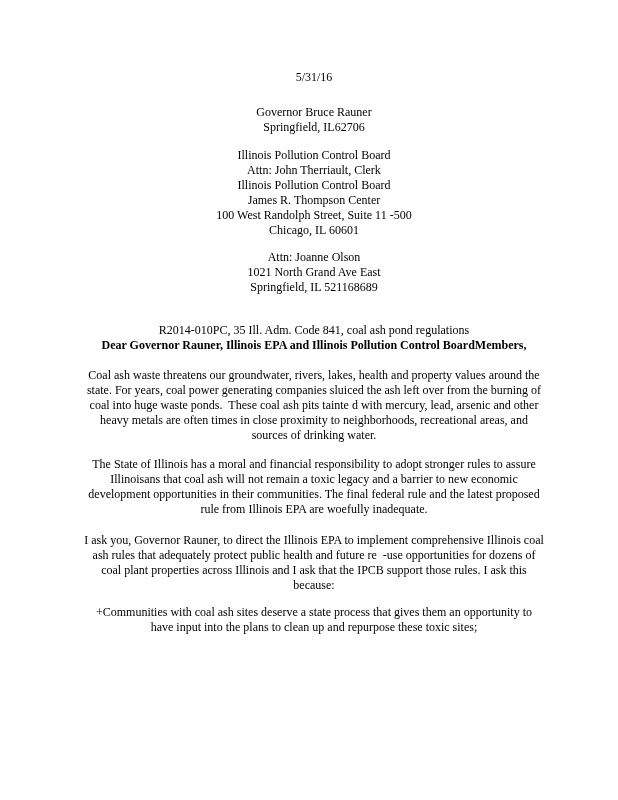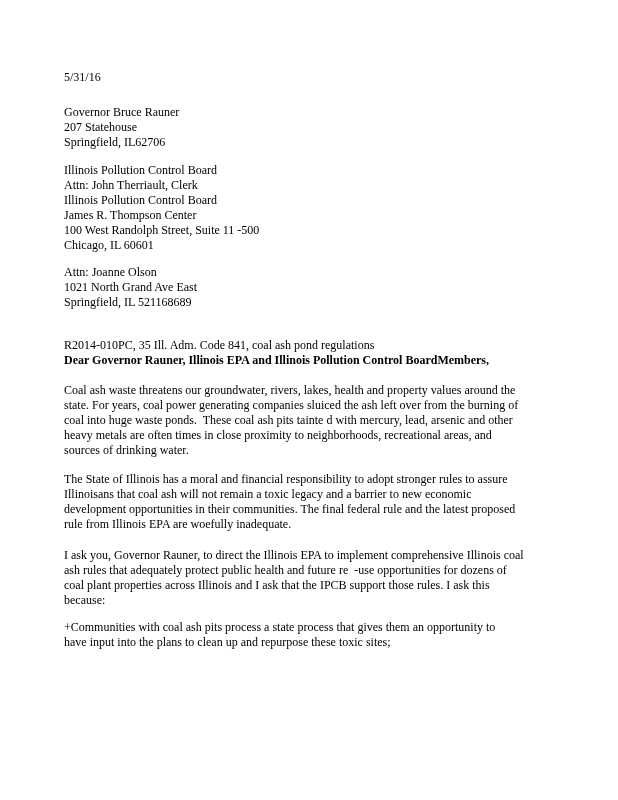--- a/index.html
+++ b/index.html
@@ -12,20 +12,21 @@
     width: 618px;
     height: 800px;
     background: #ffffff;
     overflow: hidden;
     box-sizing: border-box;
     padding: 70px 0 0 64px;
     font-family: "Liberation Serif", "DejaVu Serif", serif;
     font-size: 12px;
     line-height: 15px;
     color: #000000;
+    text-align: center;
   }
   .letter-body {
     width: 500px;
   }
   .line, .para {
     white-space: pre-wrap;
   }
   .date        { margin-bottom: 20px; }
   .addr-block-1 { margin-bottom: 13px; }
   .addr-block-2 { margin-bottom: 12px; }
@@ -39,21 +40,20 @@
 </head>
 <body>
 
 <div class="page">
   <div class="letter-body">
 
     <div class="date">5/31/16</div>
 
     <div class="addr-block-1">
       <div class="line">Governor Bruce Rauner</div>
-      <div class="line">207 Statehouse</div>
       <div class="line">Springfield, IL62706</div>
     </div>
 
     <div class="addr-block-2">
       <div class="line">Illinois Pollution Control Board</div>
       <div class="line">Attn: John Therriault, Clerk</div>
       <div class="line">Illinois Pollution Control Board</div>
       <div class="line">James R. Thompson Center</div>
       <div class="line">100 West Randolph Street, Suite 11 -500</div>
       <div class="line">Chicago, IL 60601</div>
@@ -78,17 +78,17 @@
     <div class="para para-2">The State of Illinois has a moral and financial responsibility to adopt stronger rules to assure
 Illinoisans that coal ash will not remain a toxic legacy and a barrier to new economic
 development opportunities in their communities. The final federal rule and the latest proposed
 rule from Illinois EPA are woefully inadequate.</div>
 
     <div class="para para-3">I ask you, Governor Rauner, to direct the Illinois EPA to implement comprehensive Illinois coal
 ash rules that adequately protect public health and future re  -use opportunities for dozens of
 coal plant properties across Illinois and I ask that the IPCB support those rules. I ask this
 because:</div>
 
-    <div class="para bullet">+Communities with coal ash pits process a state process that gives them an opportunity to
+    <div class="para bullet">+Communities with coal ash sites deserve a state process that gives them an opportunity to
 have input into the plans to clean up and repurpose these toxic sites;</div>
 
   </div>
 </div>
 
 </body></html>

